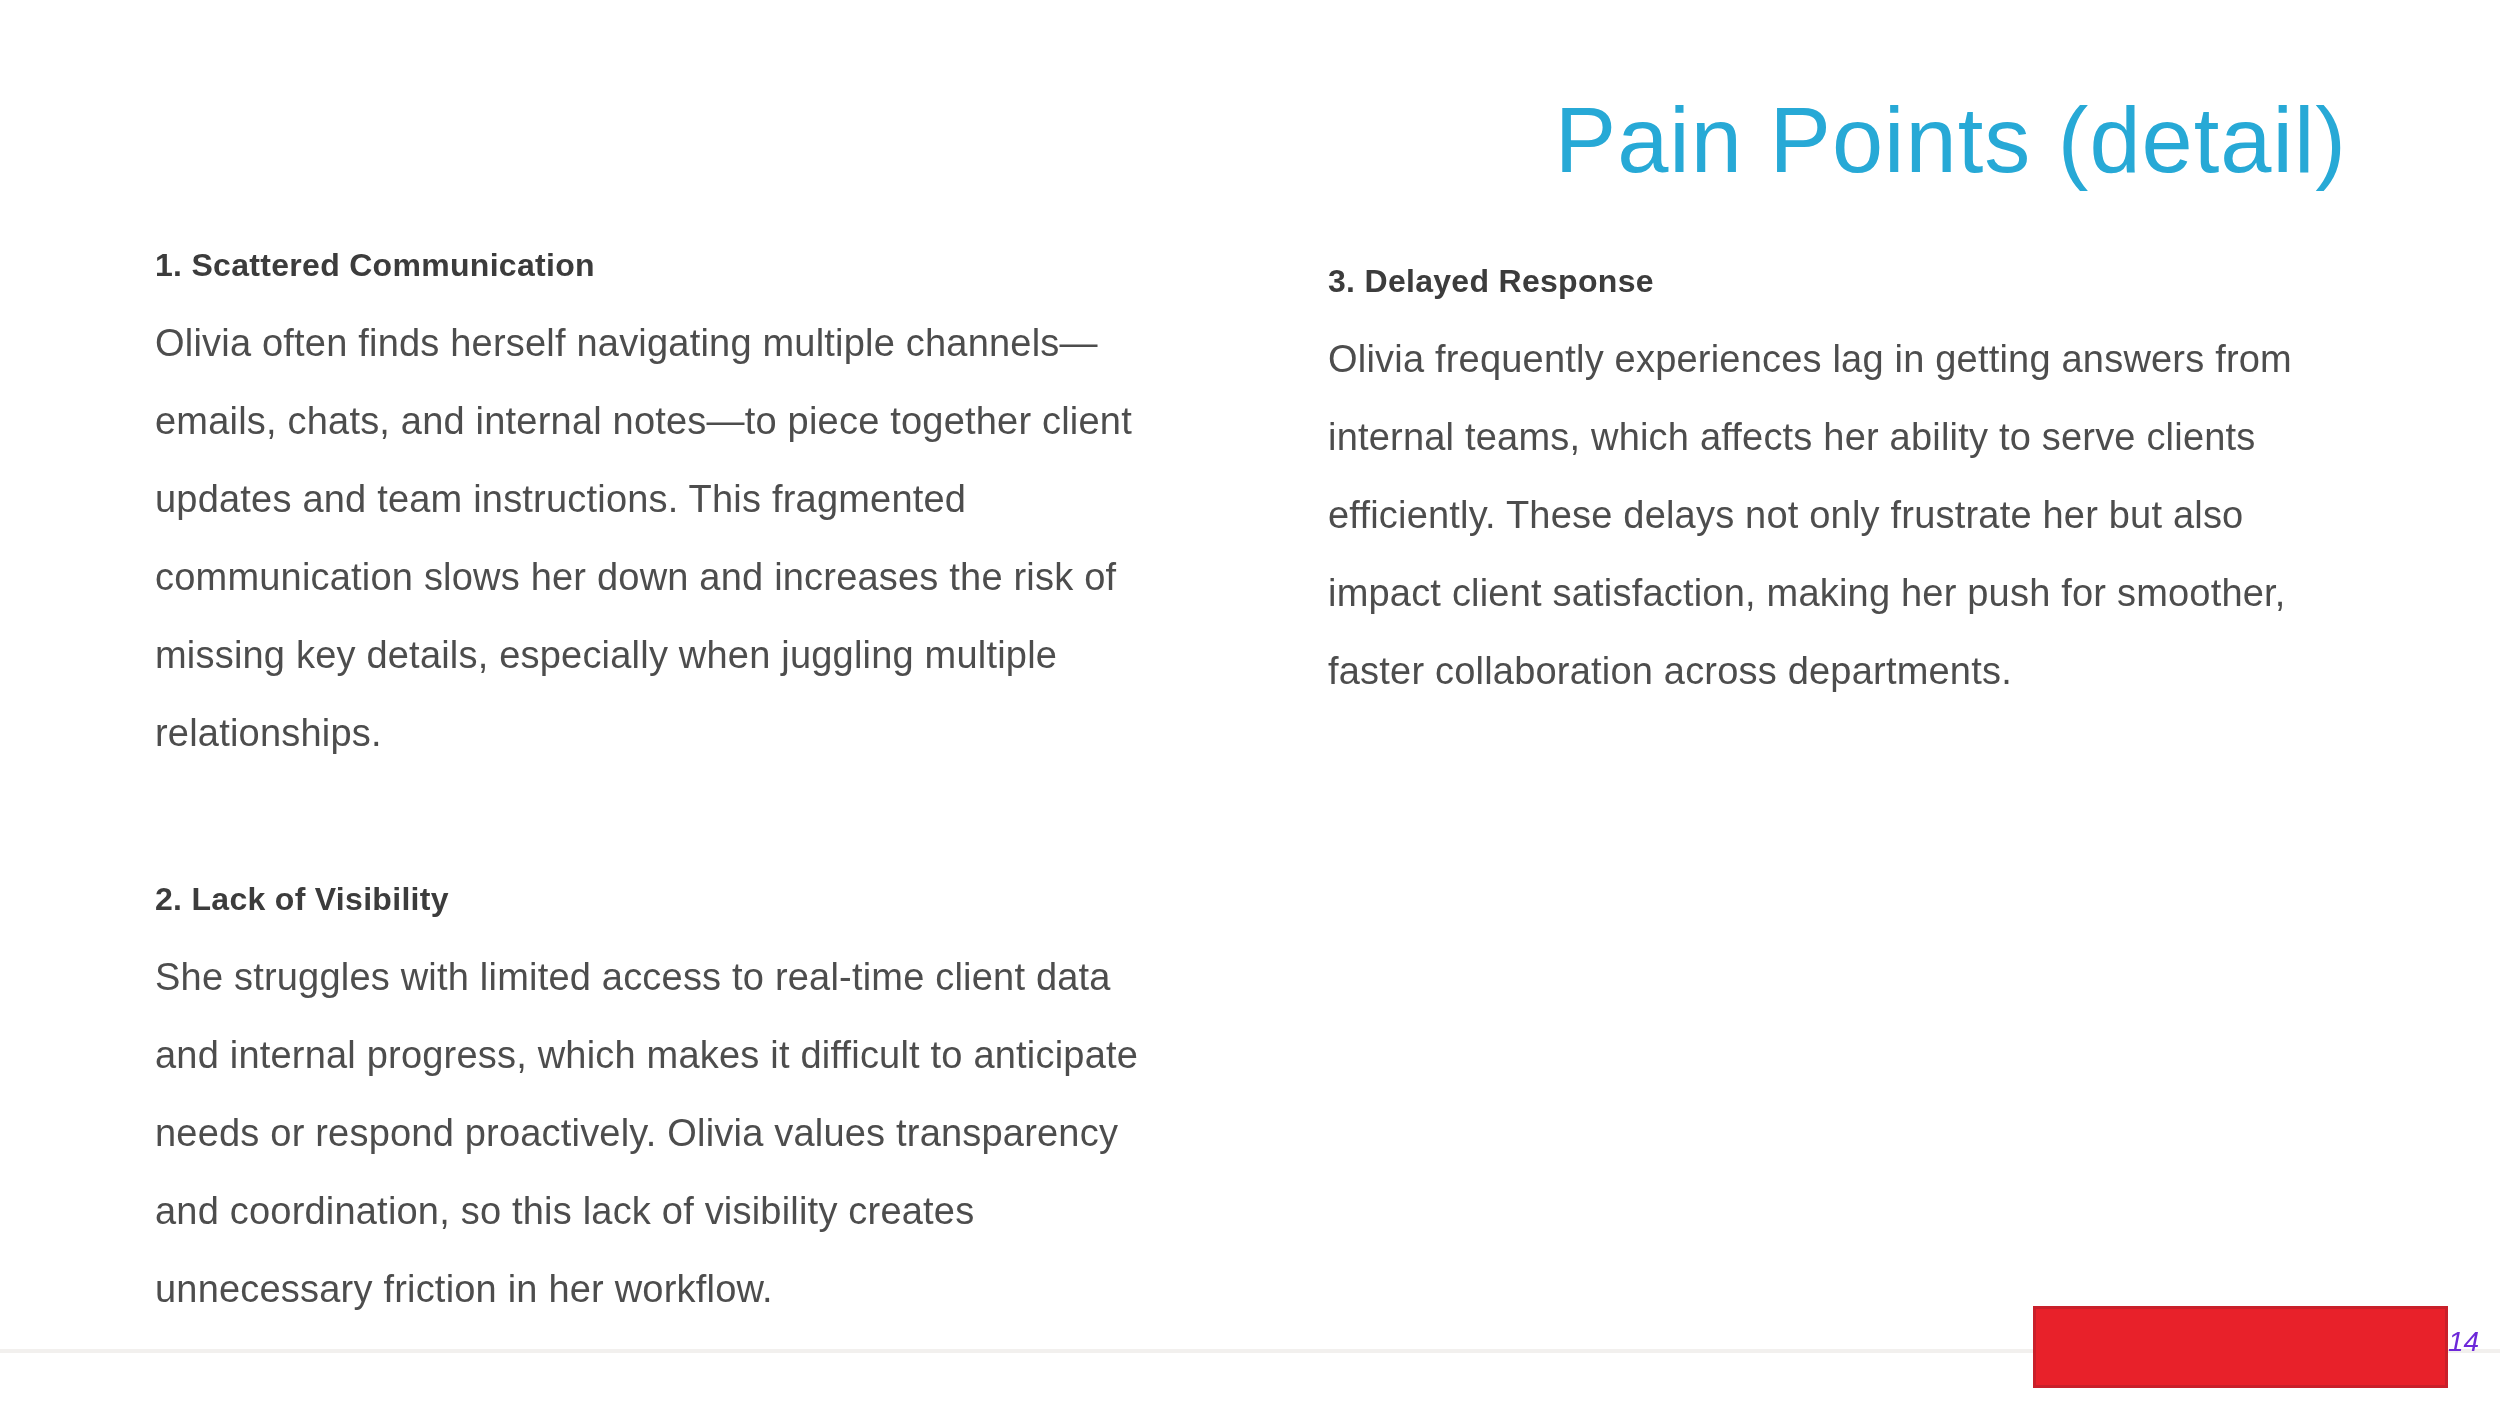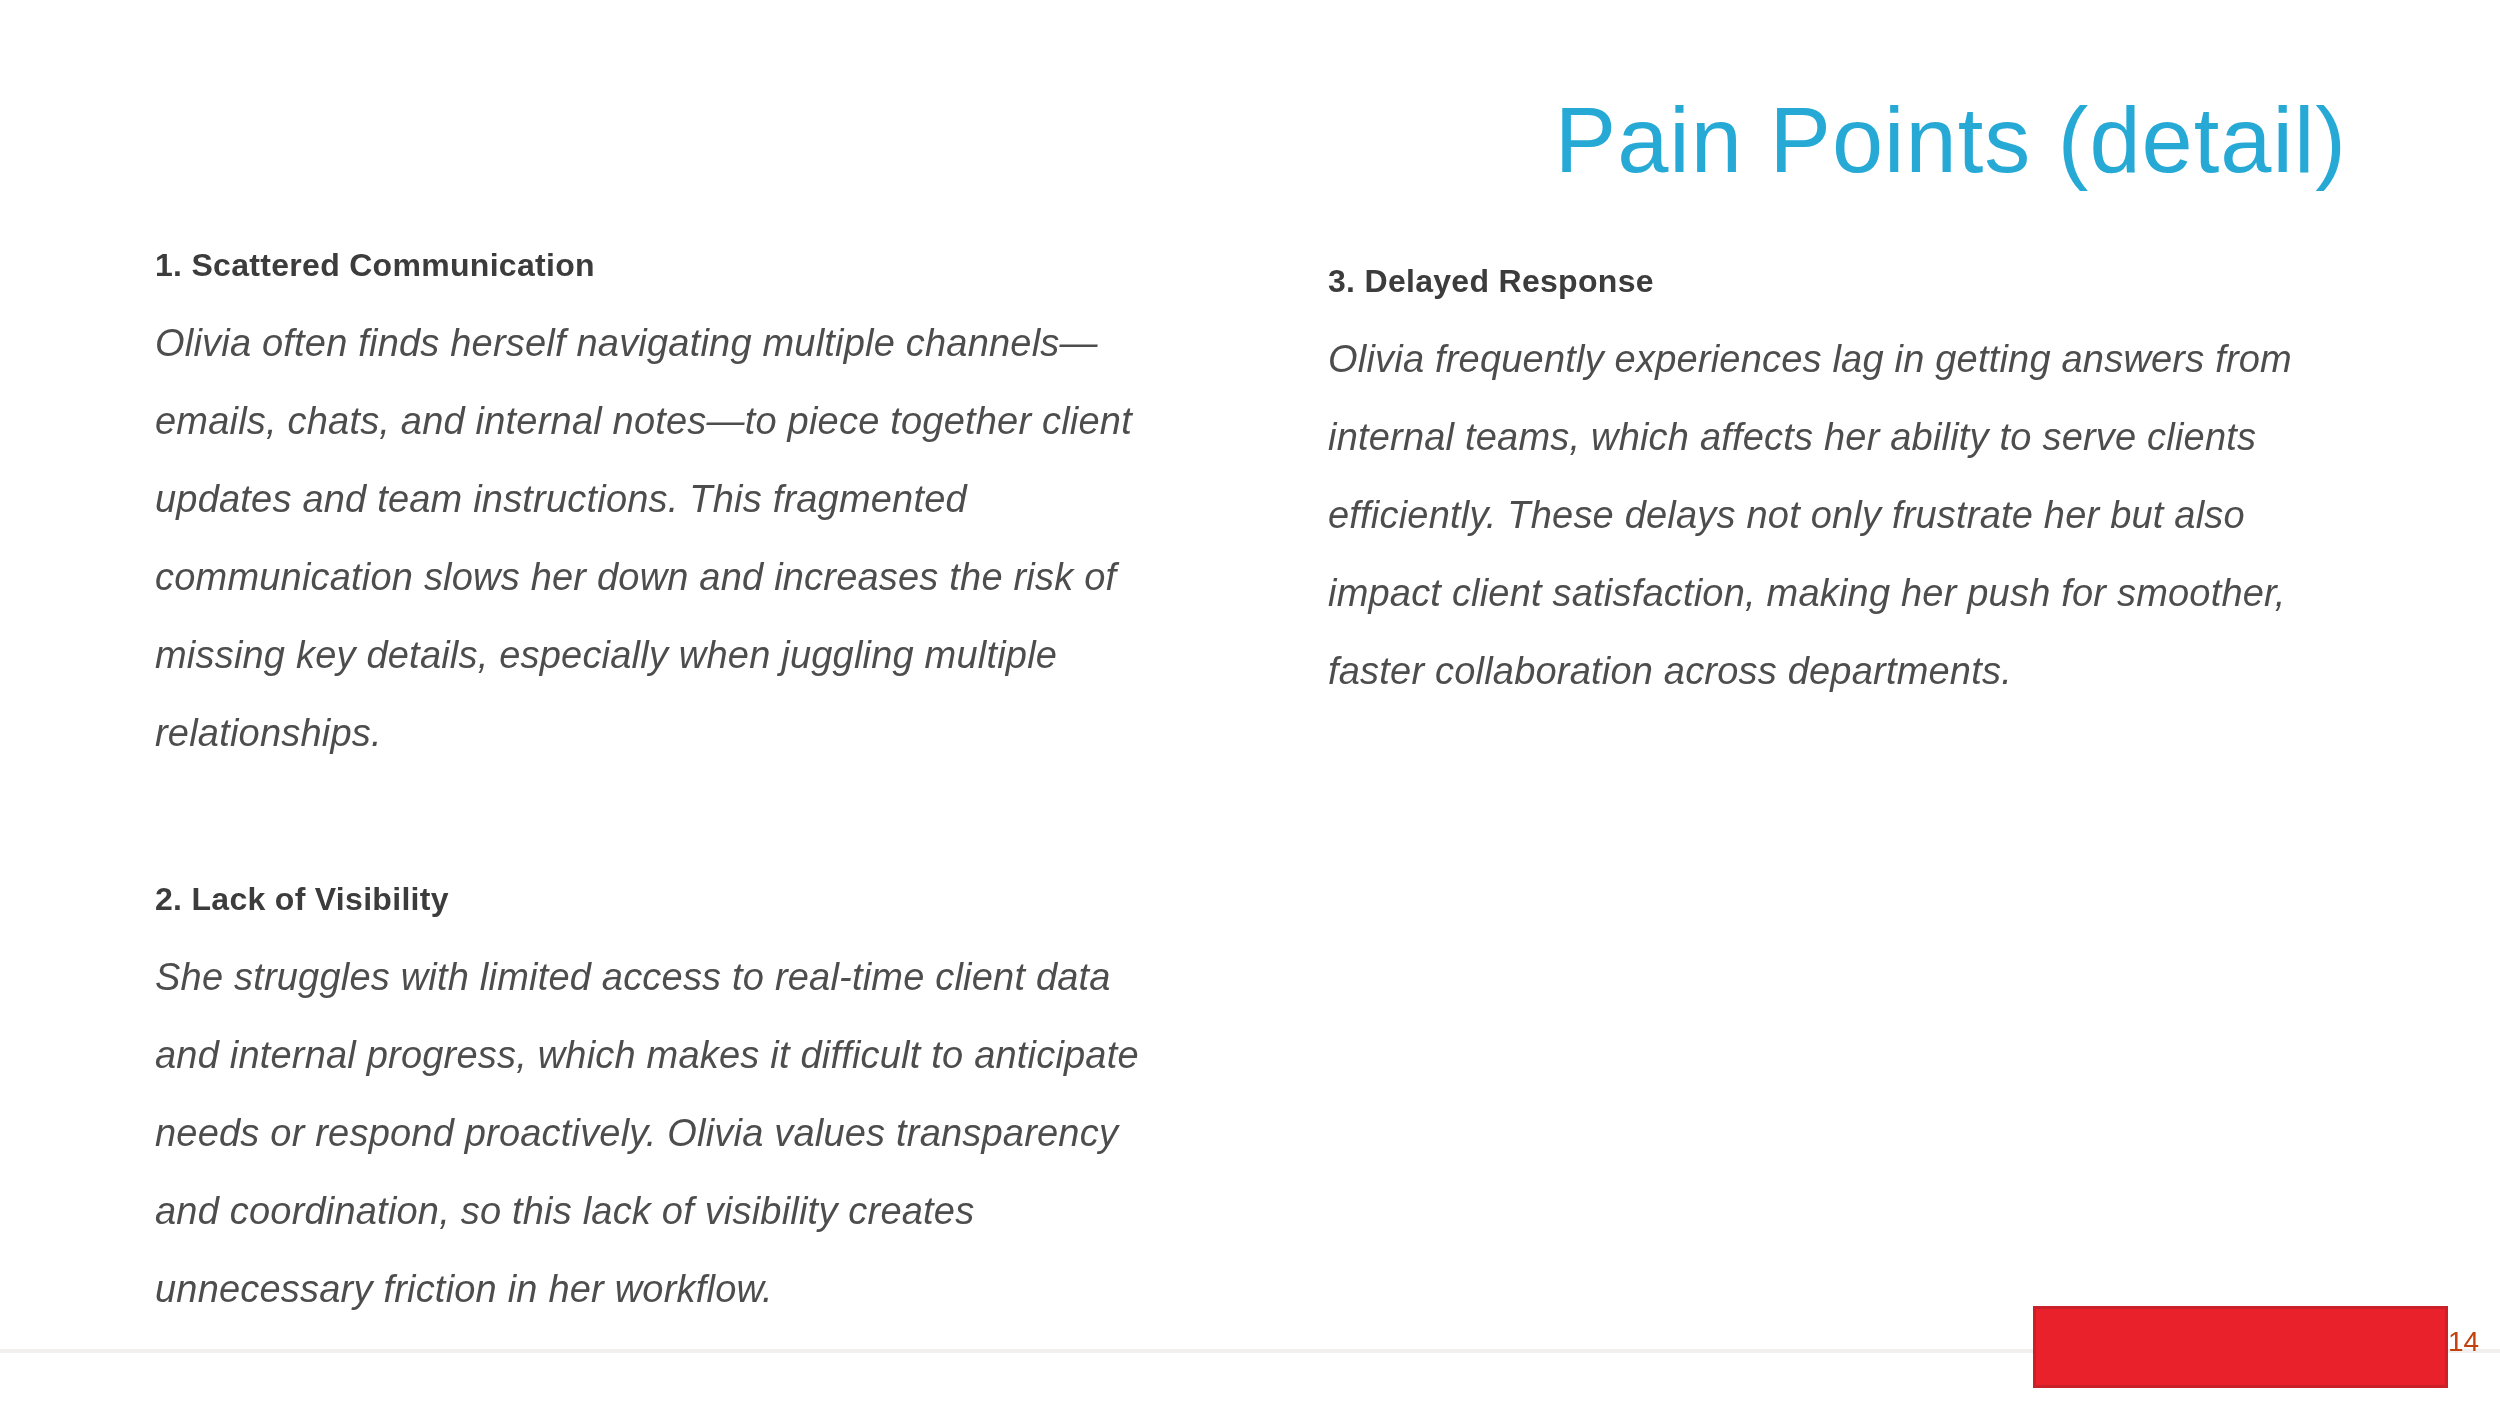--- a/index.html
+++ b/index.html
@@ -34,21 +34,20 @@
     letter-spacing: 0.3px;
   }
   .section p {
     margin: 0;
     font-size: 38px;
     line-height: 78px;
     font-weight: 400;
     color: #4D4D4D;
     letter-spacing: 0.2px;
     white-space: pre-line;
-    font-style: italic;
   }
   .section.second { margin-top: 88px; }
   .footer-line {
     position: absolute;
     left: 0;
     top: 1349px;
     width: 100%;
     height: 4px;
     background: #F2F0EE;
   }
@@ -61,21 +60,22 @@
     background: #E8212A;
     border: 3px solid #C9202A;
     box-sizing: border-box;
   }
   .page-number {
     position: absolute;
     left: 2448px;
     top: 1326px;
     font-size: 28px;
     font-weight: 400;
-    color: #c2410c;
+    color: #6d28d9;
+    font-style: italic;
   }
 </style>
 </head>
 <body>
 
 <div class="slide">
 
   <h1 class="slide-title">Pain Points (detail)</h1>
 
   <div class="col col-left">

